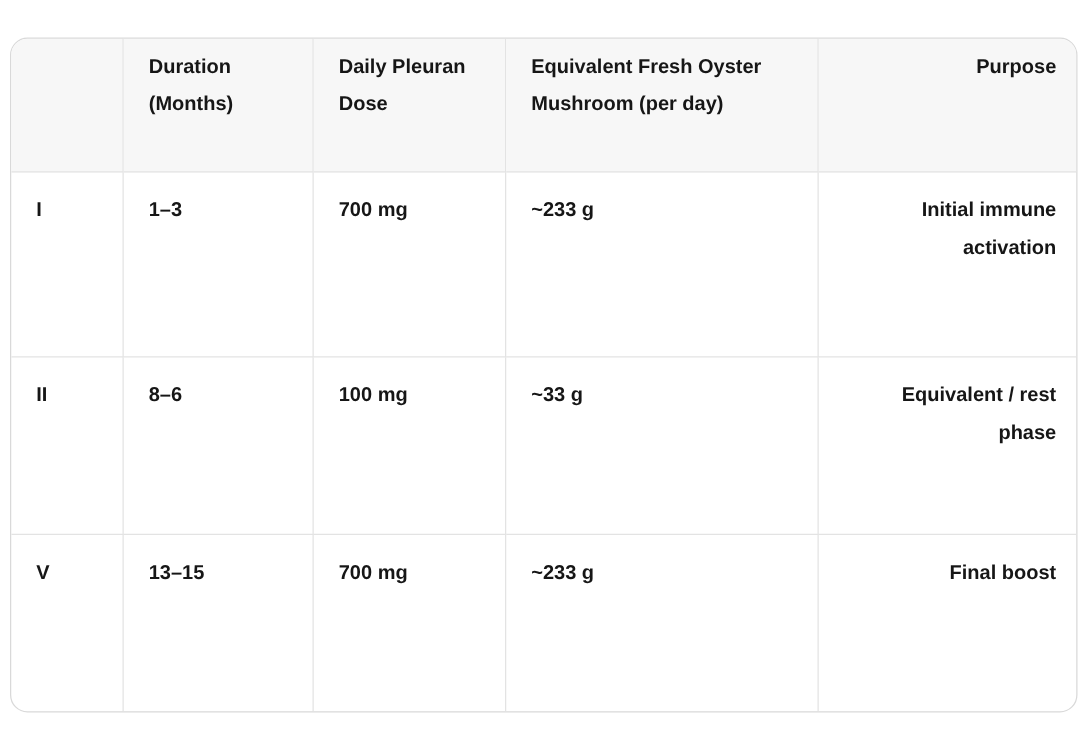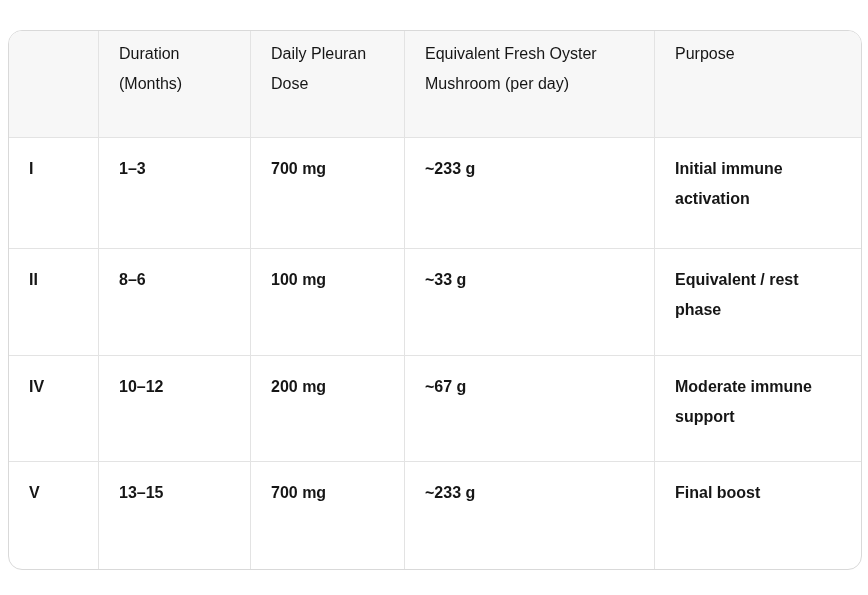--- a/index.html
+++ b/index.html
@@ -41,25 +41,25 @@
     box-sizing: border-box;
     vertical-align: top;
     text-align: left;
     padding: 16px 16px 8px 20px;
     border-right: 1px solid #e3e3e3;
     border-bottom: 1px solid #e3e3e3;
     overflow: hidden;
     word-wrap: break-word;
     font-weight: bold;
   }
-  th:last-child, td:last-child { border-right: none; }
+  th:last-child, td:last-child { border-right: none; text-align: right; }
   tbody tr:last-child td { border-bottom: none; }
   thead th {
     background: #f7f7f7;
-    font-weight: normal;
+    font-weight: bold;
     padding-top: 8px;
   }
   thead tr { height: 107px; }
   tbody tr { height: 86px; }
   tbody tr:first-child { height: 90px; }
   td.phase { font-weight: bold; }
   col.c-phase { width: 90px; }
   col.c-duration { width: 152px; }
   col.c-dose { width: 154px; }
   col.c-equivalent { width: 250px; }
@@ -96,27 +96,20 @@
           <td>Initial immune activation</td>
         </tr>
         <tr>
           <td class="phase">II</td>
           <td>8–6</td>
           <td>100 mg</td>
           <td>~33 g</td>
           <td>Equivalent / rest phase</td>
         </tr>
         <tr>
-          <td class="phase">IV</td>
-          <td>10–12</td>
-          <td>200 mg</td>
-          <td>~67 g</td>
-          <td>Moderate immune support</td>
-        </tr>
-        <tr>
           <td class="phase">V</td>
           <td>13–15</td>
           <td>700 mg</td>
           <td>~233 g</td>
           <td>Final boost</td>
         </tr>
       </tbody>
     </table>
   </div>
 </div>

